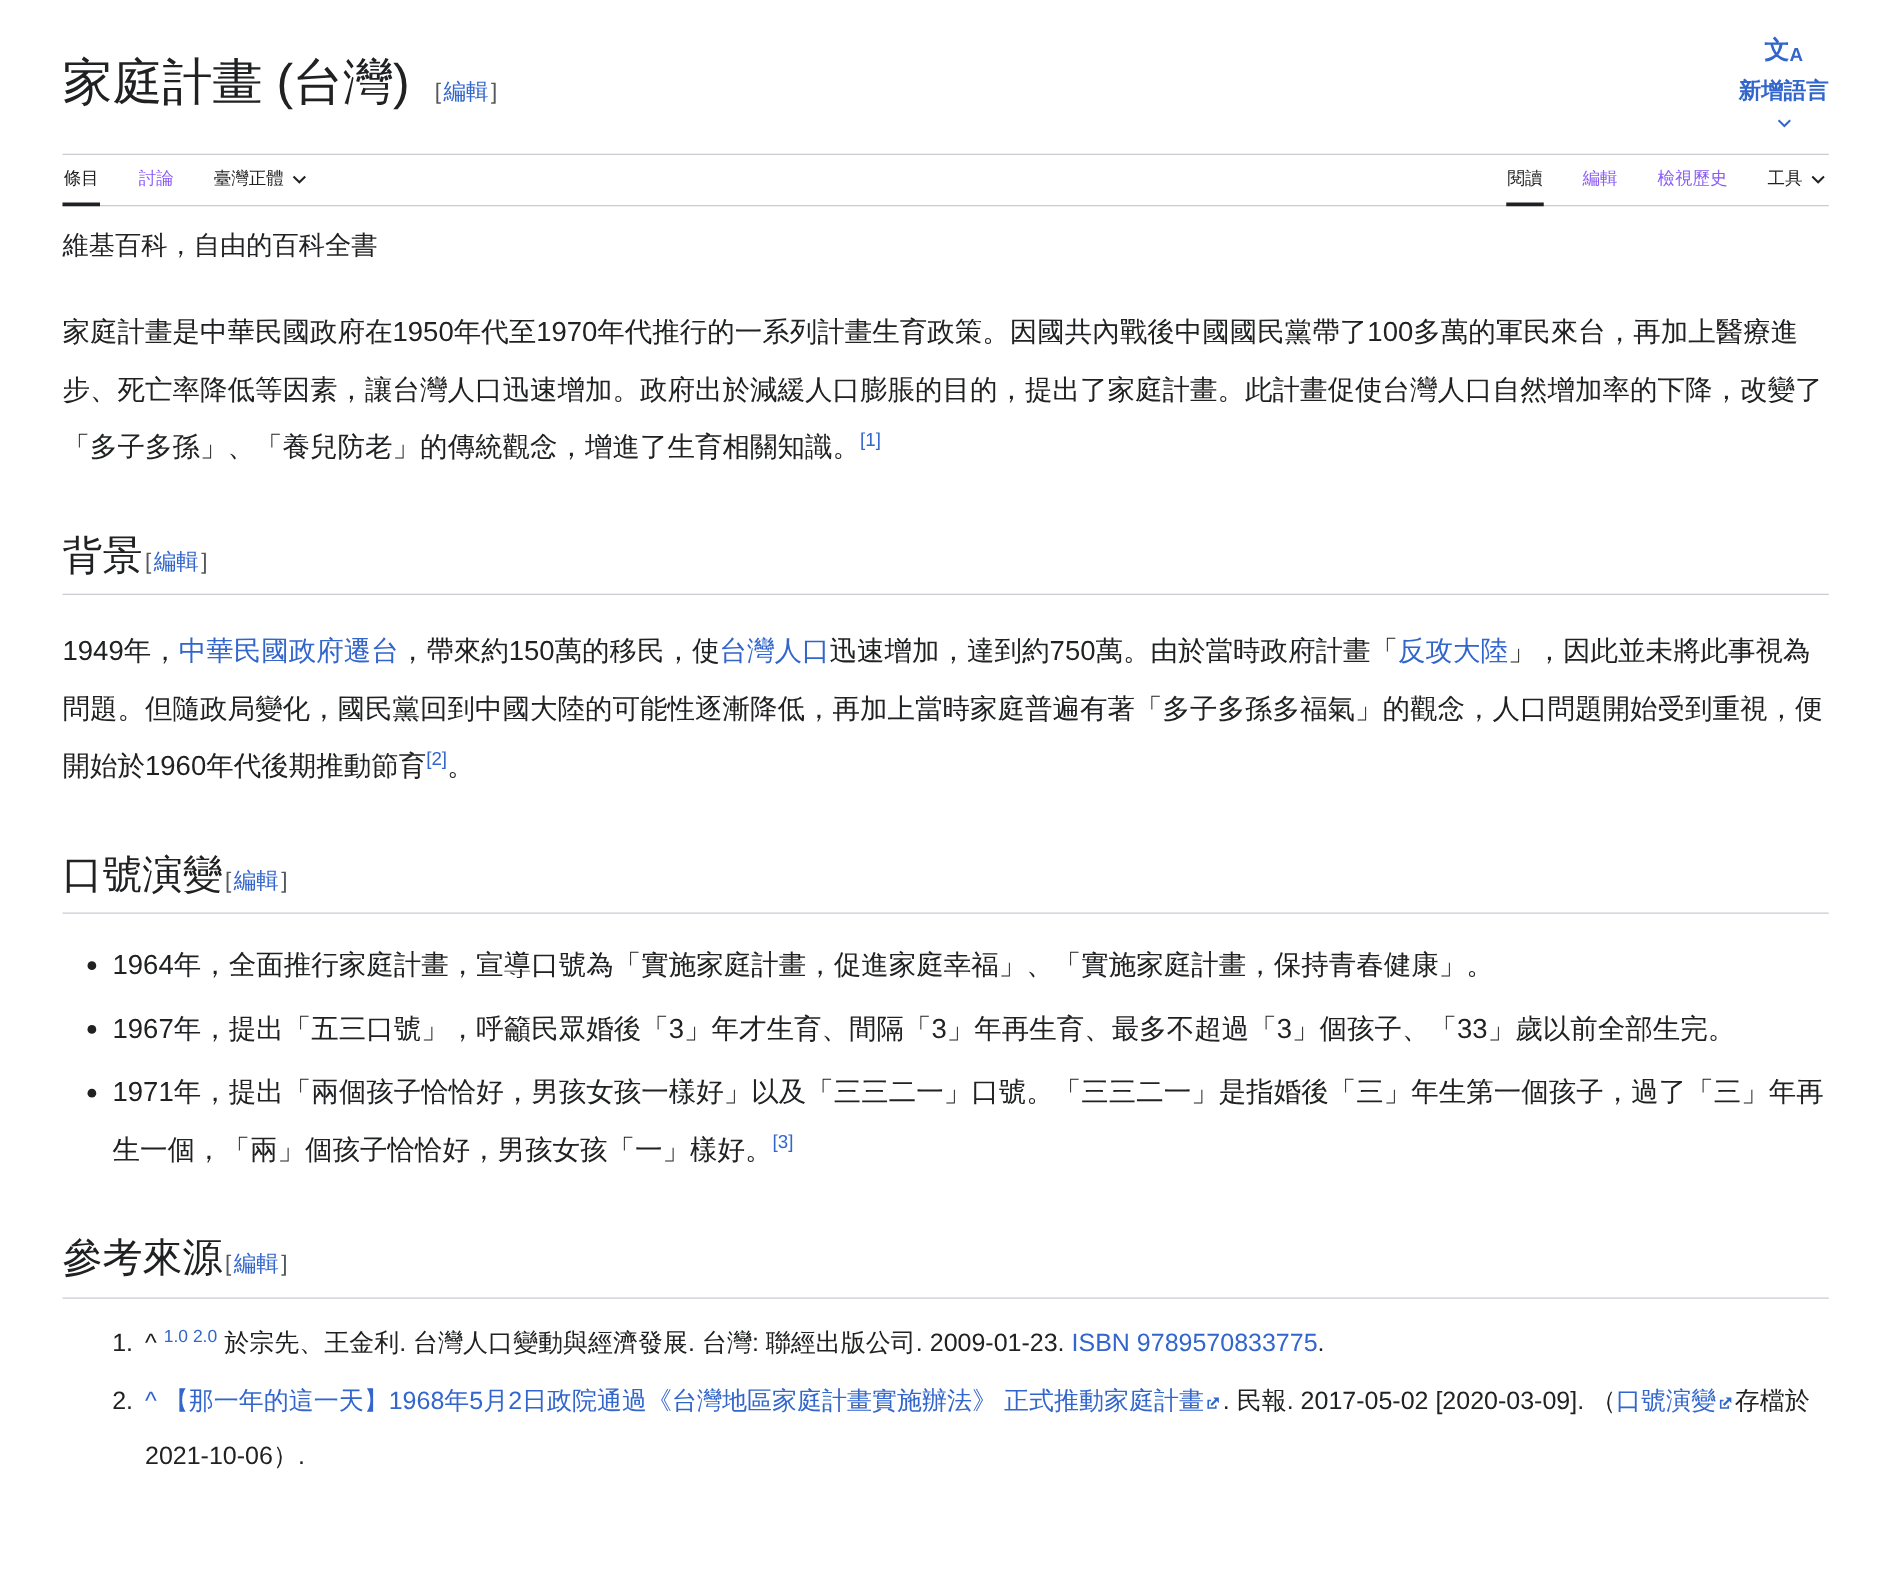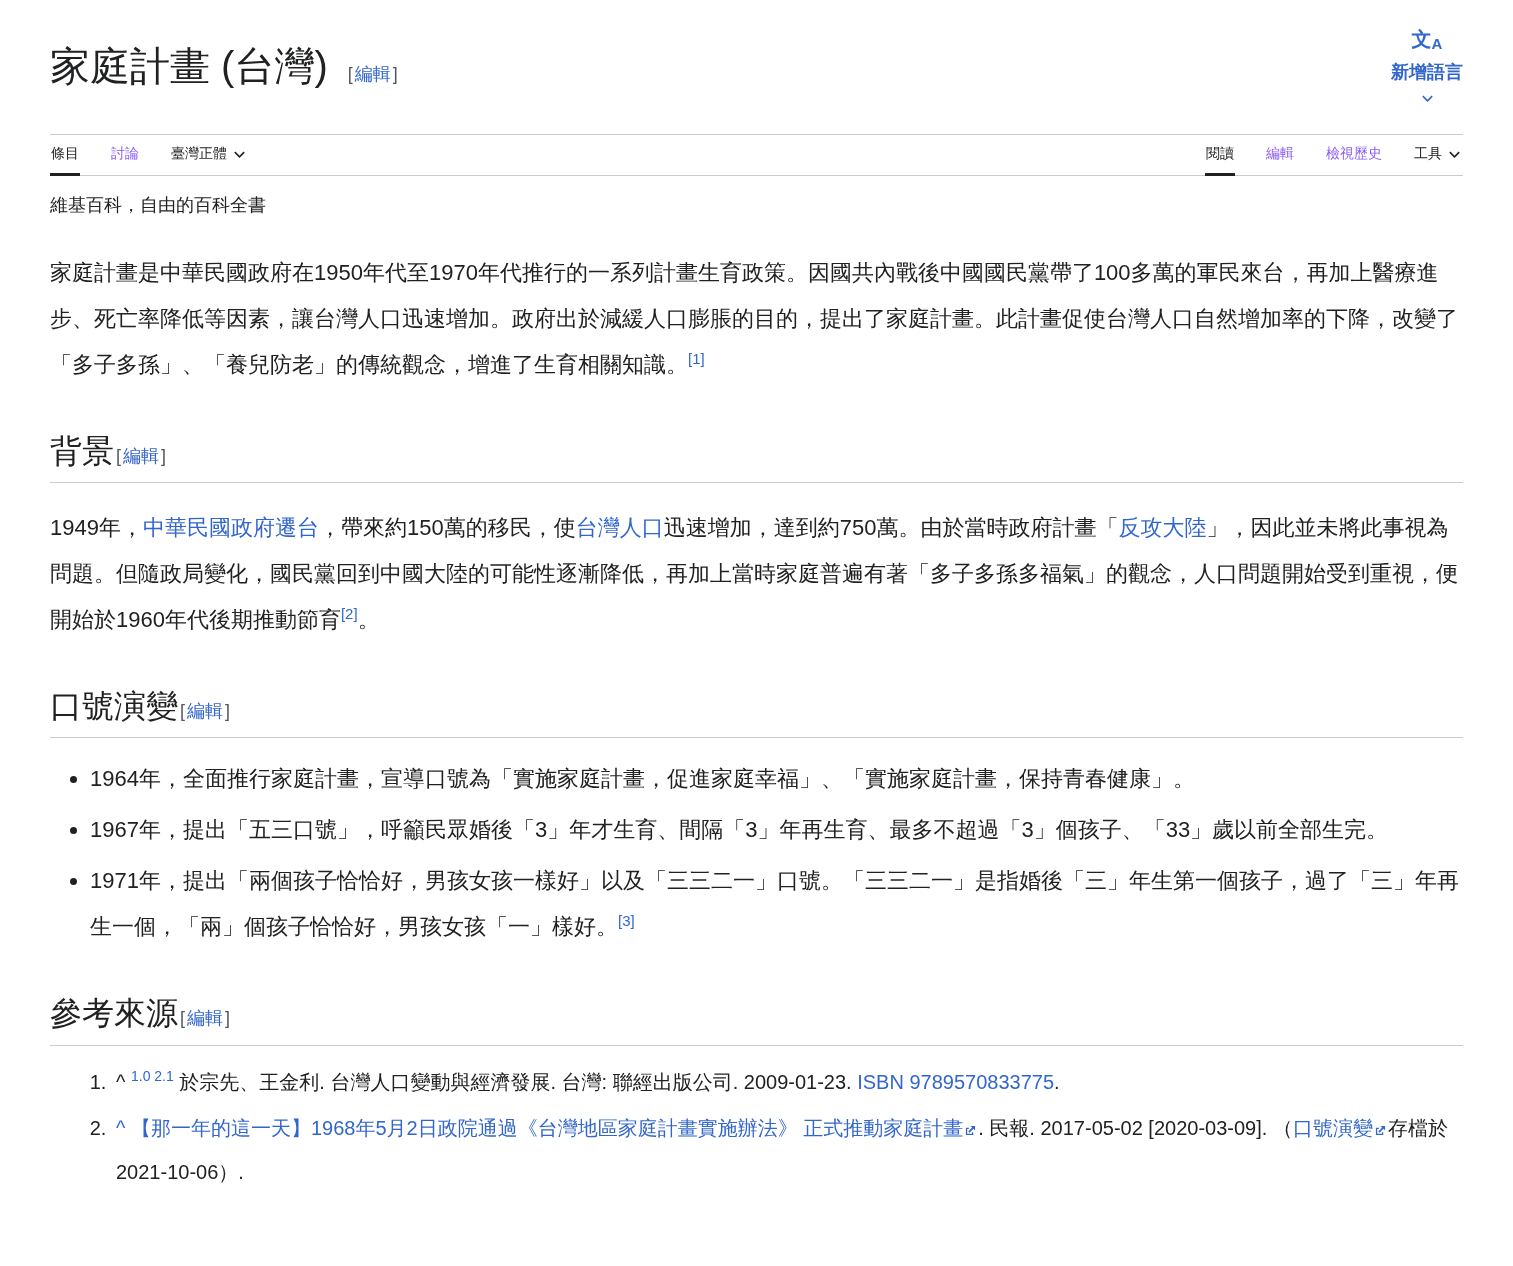--- a/index.html
+++ b/index.html
@@ -7,21 +7,21 @@
   body {
     font-family: "Liberation Sans", "DejaVu Sans", sans-serif;
     color: #202122;
     width: 1513px;
   }
   .page { padding: 26px 50px 60px 50px; }
 
   
   .title-row {
     display: flex; justify-content: space-between; align-items: center;
-    border-bottom: 1px solid #c8ccd1; padding-bottom: 28px;
+    border-bottom: 1px solid #c8ccd1; padding-bottom: 17px;
   }
   h1 {
     margin: 0; font-size: 40px; font-weight: 400; line-height: 1.2;
     display: flex; align-items: baseline; gap: 18px;
   }
   .editsection { font-size: 18px; font-weight: 400; white-space: nowrap; }
   .editsection .brk { color: #54595d; padding: 0 2px; }
   a.wl { color: #3366cc; text-decoration: none; cursor: pointer; }
   .lang-btn {
     display: flex; align-items: center; gap: 7px;
@@ -42,21 +42,21 @@
     position: relative; padding: 10px 1px 12px 1px; cursor: pointer;
     display: flex; align-items: center; gap: 5px; white-space: nowrap;
   }
   .tab.active::after {
     content: ""; position: absolute; left: 0; right: 0; bottom: -1px;
     height: 3px; background: #202122;
   }
   .tab.link { color: #8b5cf6; }
   .tab.plain { color: #202122; }
 
-  .tagline { font-size: 18px; margin-top: 17px; }
+  .tagline { font-size: 21px; margin-top: 17px; }
 
   
   p.body { font-size: 22px; line-height: 46px; margin: 33px 0 0 0; }
   sup.rsup { font-size: 15px; line-height: 1; vertical-align: super; }
   sup.bsup { font-size: 14px; line-height: 1; vertical-align: super; }
   b { font-weight: 400; }
 
   
   .h2row {
     display: flex; align-items: baseline; 
@@ -157,21 +157,21 @@
       <li>1971年，提出「兩個孩子恰恰好，男孩女孩一樣好」以及「三三二一」口號。「三三二一」是指婚後「三」年生第一個孩子，過了「三」年再生一個，「兩」個孩子恰恰好，男孩女孩「一」樣好。<sup class="rsup"><a class="wl" href="#">[3]</a></sup></li>
     </ul>
   </section>
 
   <section>
     <div class="h2row">
       <h2>參考來源</h2>
       <span class="editsection"><span class="brk">[</span><a class="wl">編輯</a><span class="brk">]</span></span>
     </div>
     <ol class="refs">
-      <li>^ <sup class="bsup"><a class="wl" href="#">1.0</a> <a class="wl" href="#">2.1</a></sup> 於宗先、王金利. 台灣人口變動與經濟發展. 台灣: 聯經出版公司. 2009-01-23. <a class="wl" href="#">ISBN 9789570833775</a>.</li>
+      <li>^ <sup class="bsup"><a class="wl" href="#">1.0</a> <a class="wl" href="#">2.0</a></sup> 於宗先、王金利. 台灣人口變動與經濟發展. 台灣: 聯經出版公司. 2009-01-23. <a class="wl" href="#">ISBN 9789570833775</a>.</li>
       <li><a class="wl" href="#">^</a> <a class="wl" href="#">【那一年的這一天】1968年5月2日政院通過《台灣地區家庭計畫實施辦法》 正式推動家庭計畫</a><span class="icon-ext"><svg viewBox="0 0 12 12" width="11" height="11" aria-hidden="true">
               <path fill="#3366cc" d="M6 1h5v5L9.2 4.2 5 8.4 3.6 7 7.8 2.8 6 1zM1 3h3.2v1.4H2.4v5.2h5.2V8H9v3H1V3z"></path>
             </svg></span>. 民報. 2017-05-02 [2020-03-09].  （<a class="wl" href="#">口號演變</a><span class="icon-ext"><svg viewBox="0 0 12 12" width="11" height="11" aria-hidden="true">
               <path fill="#3366cc" d="M6 1h5v5L9.2 4.2 5 8.4 3.6 7 7.8 2.8 6 1zM1 3h3.2v1.4H2.4v5.2h5.2V8H9v3H1V3z"></path>
             </svg></span>存檔於2021-10-06）.</li>
 
     </ol>
   </section>
 
 </div>

